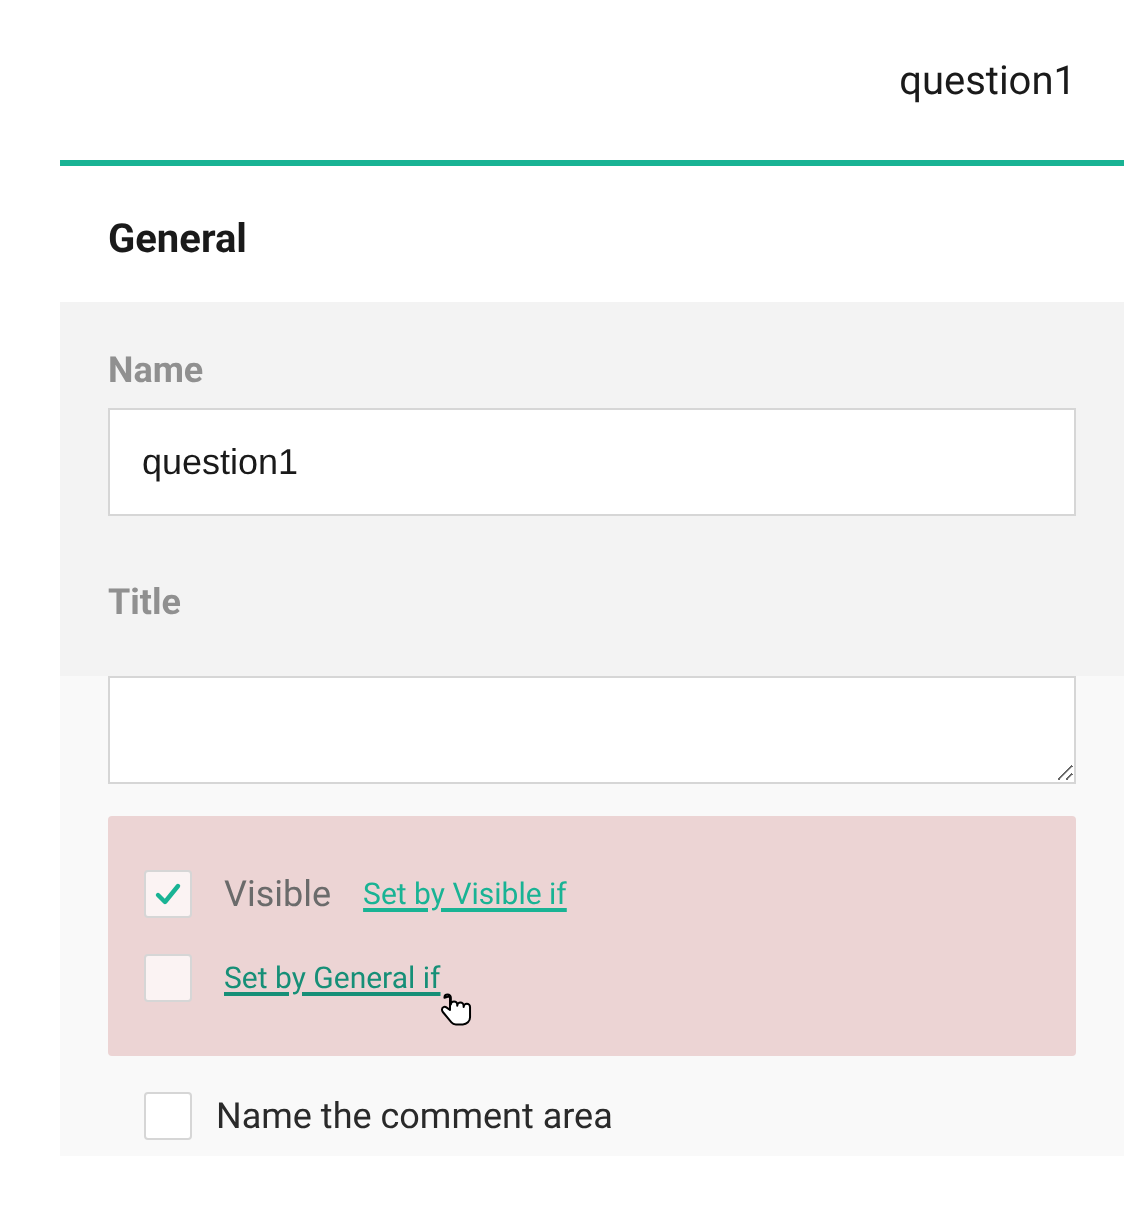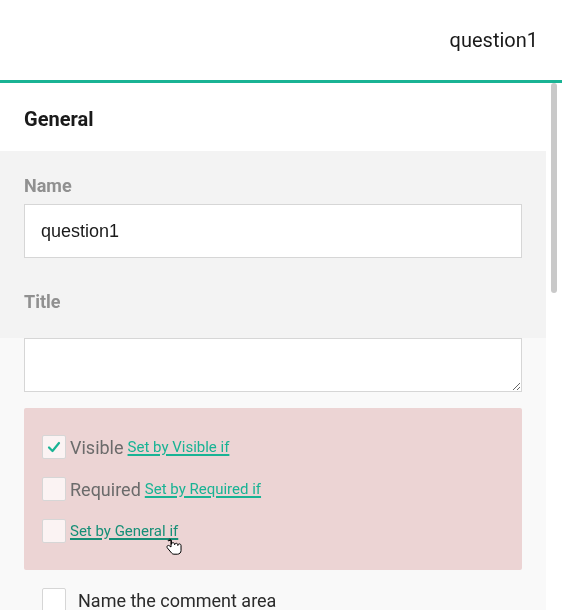--- a/index.html
+++ b/index.html
@@ -1,36 +1,37 @@
 <!DOCTYPE html>
 <html><head>
 <meta charset="utf-8">
 <style>
   * { box-sizing: border-box; margin: 0; padding: 0; }
   html, body { width: 562px; height: 610px; font-family: "Segoe UI", Roboto, "Helvetica Neue", Arial, sans-serif; background: #fff; }
-  .root { width: 562px; height: 610px; position: relative; overflow: hidden; }
+  .root { width: 562px; height: 610px; position: relative; overflow: hidden; padding-left: 30px; }
 
   .header {
     height: 80px;
     display: flex;
     align-items: center;
     justify-content: flex-end;
     padding: 0 24px;
     background: #fff;
     font-size: 20px;
     color: #1a1a1a;
   }
   .accent-bar {
     height: 3px;
     background: #19b394;
   }
 
   .content-wrap {
     display: flex;
     height: calc(610px - 83px);
+    flex-direction: column;
   }
   .content {
     flex: 1;
     overflow: hidden;
     background: #fff;
   }
   .scrollbar-col {
     width: 16px;
     position: relative;
     background: #fff;
@@ -112,21 +113,21 @@
   .flags-group {
     margin-top: 16px;
     padding: 14px 18px 14px 18px;
     background: #ecd4d4;
     border-radius: 2px;
   }
 
   .flag-row {
     display: flex;
     align-items: center;
-    gap: 4px;
+    gap: 16px;
     height: 34px;
     margin: 8px 0;
   }
 
   .flag-box {
     width: 24px;
     height: 24px;
     border: 1px solid #d6d6d6;
     background: #fbf3f3;
     border-radius: 2px;
@@ -220,25 +221,20 @@
           <div class="flag-row">
             <div class="flag-box">
               <svg width="16" height="16" viewBox="0 0 16 16">
                 <polyline points="3,8.5 6.5,12 13,4" fill="none" stroke="#19b394" stroke-width="2.2" stroke-linecap="round" stroke-linejoin="round"></polyline>
               </svg>
             </div>
             <span class="flag-label">Visible</span>
             <span class="flag-link">Set by Visible if</span>
           </div>
 
-          <div class="flag-row">
-            <div class="flag-box"></div>
-            <span class="flag-label">Required</span>
-            <span class="flag-link">Set by Required if</span>
-          </div>
 
           <div class="flag-row">
             <div class="flag-box"></div>
             <span class="flag-link hovered">Set by General if</span>
             <svg class="cursor-icon" width="18" height="22" viewBox="0 0 18 22">
               <path d="M6 2 v7 l-1.8 -1.3 c-.9-.7-2.2-.1-2.2 1 v.2 c0 .4 .15 .8 .42 1.1 l4.3 5.2 c.55 .65 1.35 1 2.2 1 h3.5 c2 0 3.6-1.6 3.6-3.6 v-5.1 c0-.9-.73-1.6-1.6-1.6 s-1.6 .7-1.6 1.6 v-.6 c0-.9-.73-1.6-1.6-1.6 s-1.6 .7-1.6 1.6 v-.6 c0-.9-.73-1.6-1.6-1.6 s-1.6 .7-1.6 1.6 v-3.4 c0-.9-.7-1.6-1.6-1.6 s-1.6 .7-1.6 1.6 Z" fill="#ffffff" stroke="#000" stroke-width="1" stroke-linejoin="round"></path>
             </svg>
           </div>
 
         </div>

